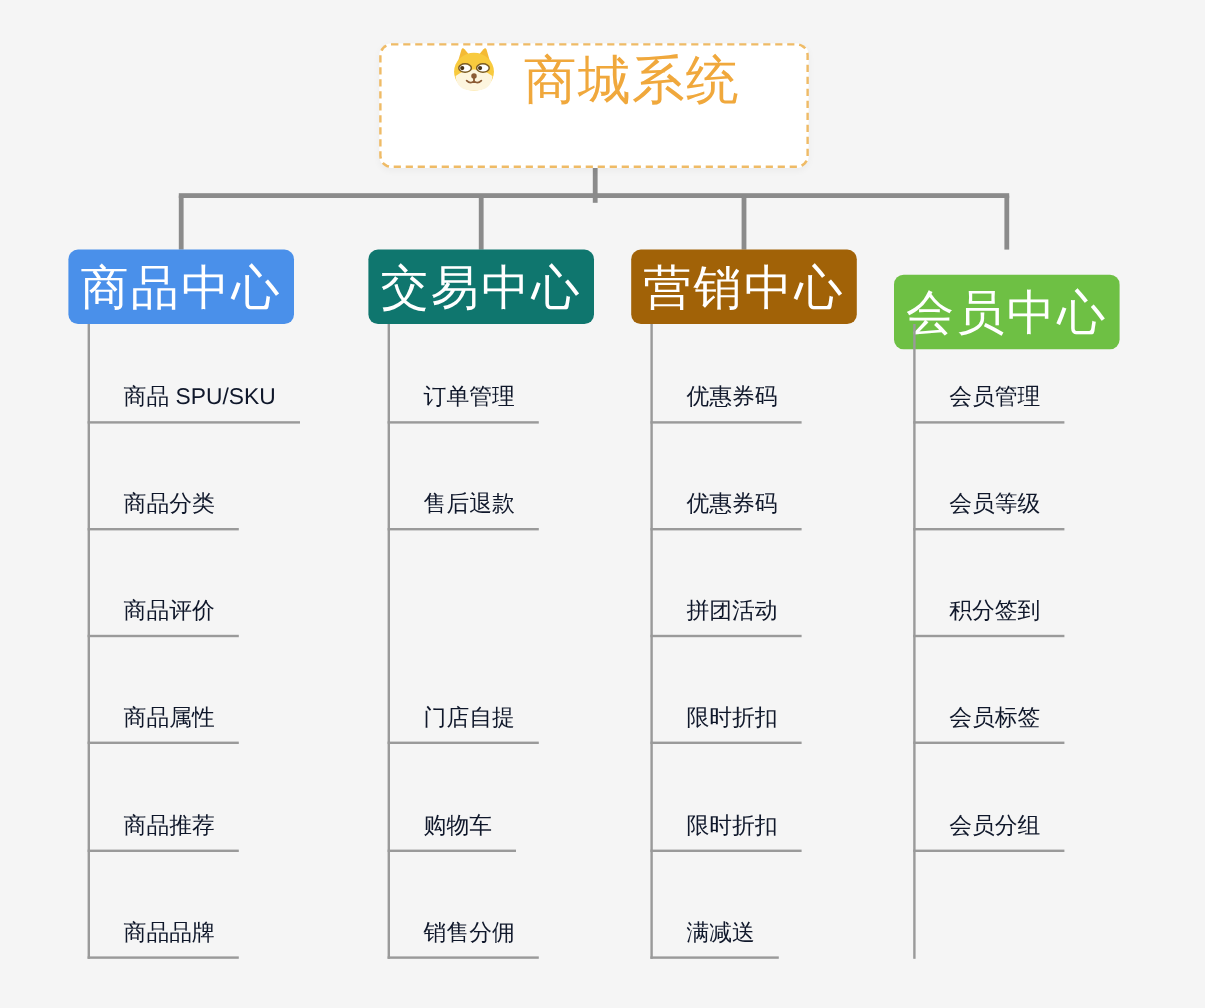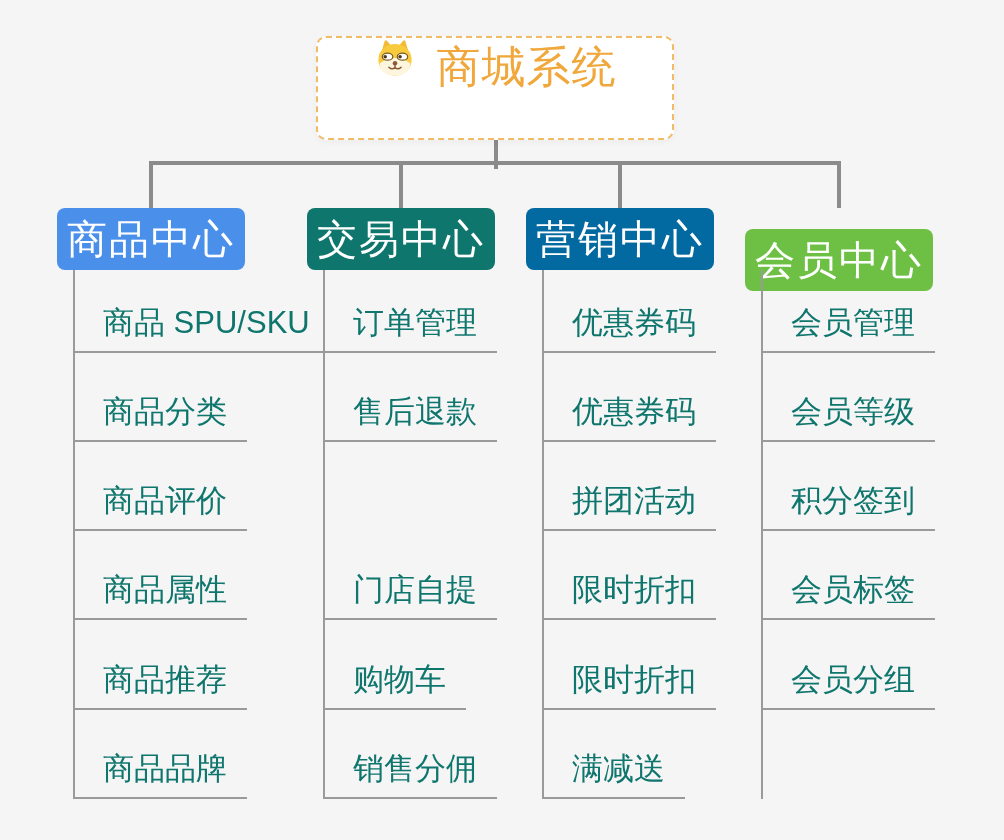--- a/index.html
+++ b/index.html
@@ -37,33 +37,33 @@
   .b0{left:57px;} .b1{left:307px;} .b2{left:526px;} .b3{left:745px;}
 
   .branch-header{
     position:absolute;left:0;top:208px;width:188px;height:62px;
     border-radius:8px;box-sizing:border-box;
     display:flex;align-items:center;justify-content:center;
     color:#FFFFFF;font-size:40px;letter-spacing:2px;white-space:nowrap;
     cursor:pointer;
   }
   .c0{background:#4A90EA;} .c1{background:#0f766e;}
-  .c2{background:#0369a1;} .c3{background:#6EC044;margin-top:21px;}
+  .c2{background:#a16207;} .c3{background:#6EC044;margin-top:21px;}
 
   .vline{
     position:absolute;left:16px;top:270px;width:2px;height:529px;
     background:#9A9A9A;
   }
 
   .leaf{
     position:absolute;left:16px;height:46px;box-sizing:border-box;
     padding:0 20px 7px 30px;
     border-bottom:2px solid #9A9A9A;
     display:flex;align-items:flex-end;
-    font-size:31px;color:#0f766e;white-space:nowrap;
+    font-size:19px;color:#0f172a;white-space:nowrap;
     cursor:pointer;background:transparent;
   }
   .r0{top:307px;} .r1{top:396px;} .r2{top:485px;}
   .r3{top:574px;} .r4{top:664px;} .r5{top:753px;}
 </style>
 </head>
 <body>
 
 <div class="canvas">
 

